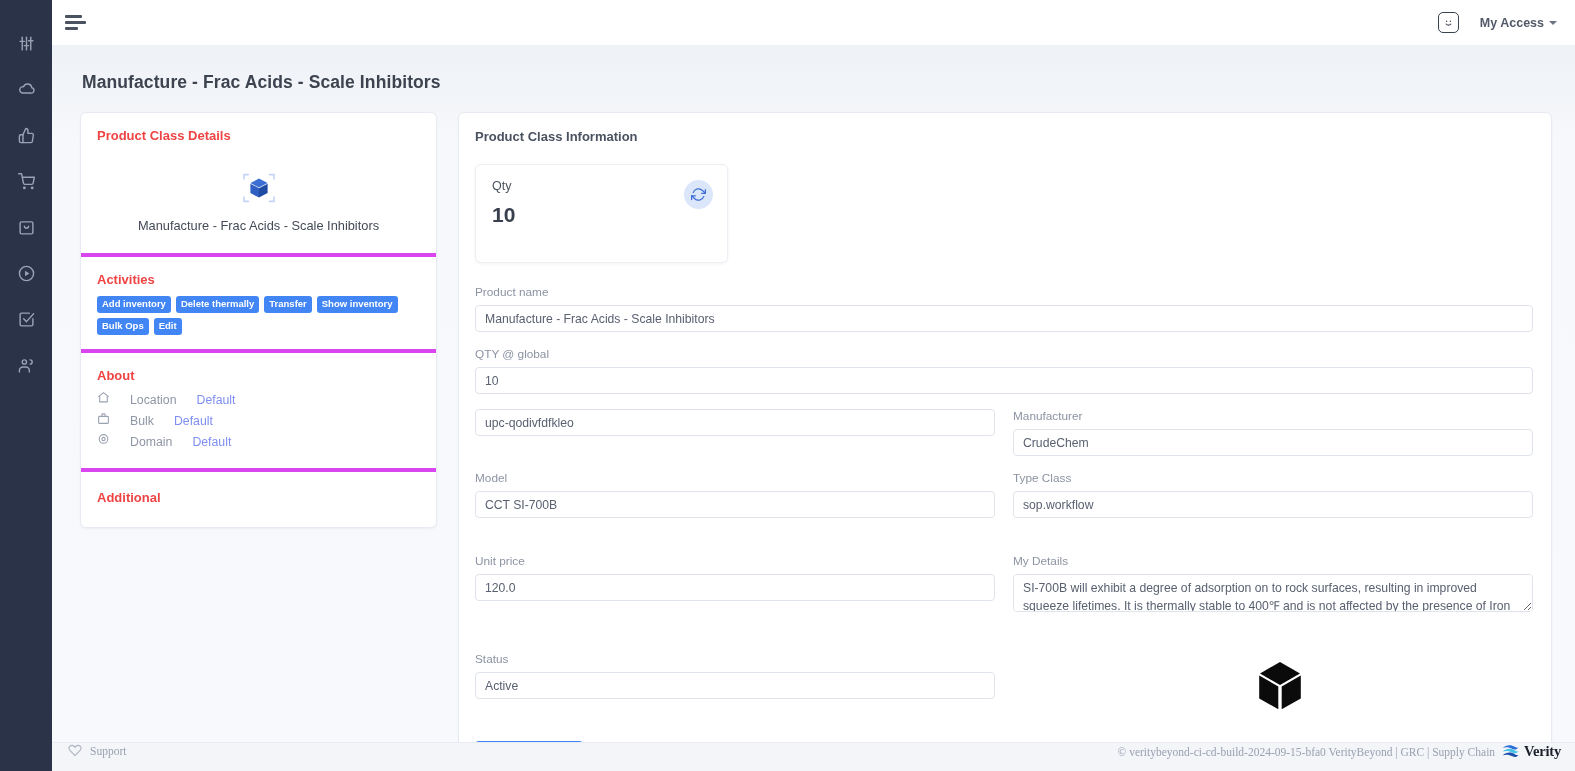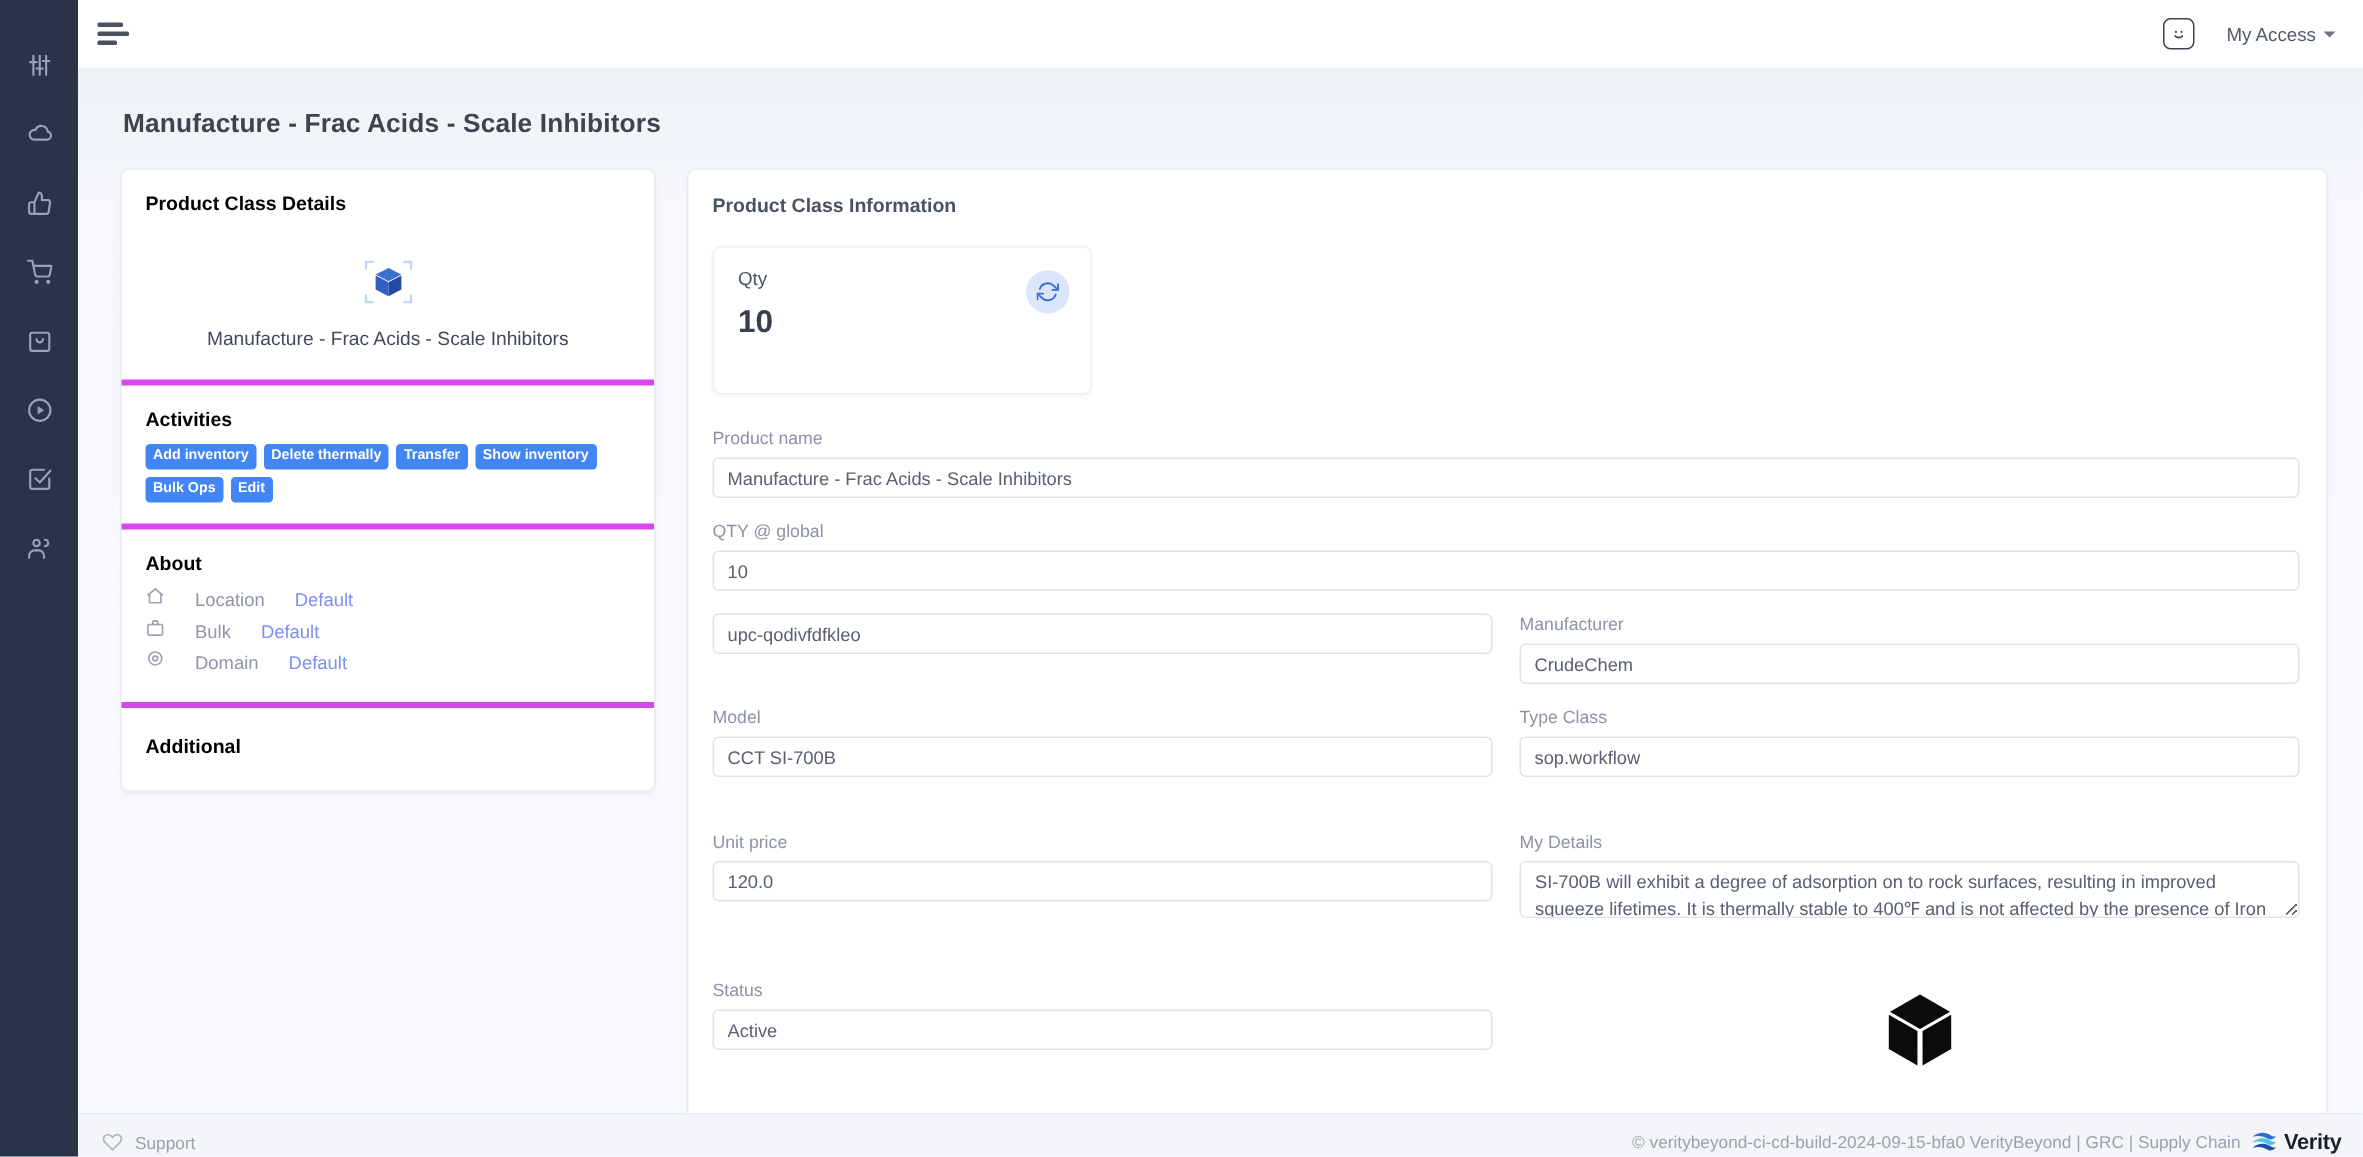--- a/index.html
+++ b/index.html
@@ -46,21 +46,21 @@
     gap: 3px;
     cursor: pointer;
   }
   #hamburger i { display:block; height: 3px; background: #4b5260; border-radius: 1px; }
   #hamburger i:nth-child(1){ width: 17px; }
   #hamburger i:nth-child(2){ width: 21px; }
   #hamburger i:nth-child(3){ width: 13px; }
 
   #topbar-right {
     margin-left: auto; margin-right: 18px;
-    display: flex; gap: 21px;
+    display: flex; gap: 21px; font-weight: bold;
   }
   #avatar {
     width: 21px; height: 21px;
     border: 1.6px solid #3b4250;
     border-radius: 5px;
     display: flex; align-items: center; justify-content: center;
     cursor: pointer;
   }
   #avatar svg { width: 15px; height: 15px; }
   #myaccess {
@@ -95,21 +95,21 @@
   #left-card {
     width: 357px;
     background: #fff;
     border: 1px solid #e8ebf1;
     border-radius: 6px;
     box-shadow: 0 1px 2px rgba(30,40,60,.05);
   }
   .lc-sec { padding: 15px 16px 14px 16px; }
   .lc-sec + .lc-sec { border-top: 4px solid #d946ef; }
   .lc-head {
-    font-size: 13px; font-weight: 600; color: #000000; margin-bottom: 4px;
+    font-size: 13px; font-weight: 600; color: #ef4444; margin-bottom: 4px;
   }
   #prod-hero { text-align: center; padding-top: 22px; padding-bottom: 6px; }
   #prod-hero .cube-wrap { height: 38px; display:flex; align-items:center; justify-content:center; }
   #prod-hero .prod-name {
     margin-top: 11px; font-size: 12.8px; color: #434a57;
   }
 
   #activities-list {
     display: flex; flex-wrap: wrap; gap: 5px; margin-top: 9px;
   }
@@ -202,22 +202,22 @@
     padding: 8px 13px;
     cursor: pointer;
   }
 
   
   #footer {
     position: absolute; left: 52px; top: 742px;
     width: 1523px; height: 29px;
     background: #f3f5f9;
     border-top: 1px solid #e8ebf1;
-    display: flex; align-items: flex-end;
-    font-size: 11.5px; color: #9aa1b0;
+    display: flex; align-items: flex-start;
+    font-size: 11.5px; color: #9aa1b0; font-family: Liberation Serif, serif;
   }
   #footer-left { display:flex; align-items:center; gap: 8px; margin-left: 16px; cursor: pointer; }
   #footer-left svg { width: 14px; height: 14px; color: #b0b6c3; }
   #footer-right { margin-left: auto; margin-right: 14px; display: flex; align-items: center; gap: 6px; }
   #brand { display: flex; align-items: center; gap: 4px; }
   #brand .brand-name { font-size: 14.5px; font-weight: 700; color: #1b1f2a; letter-spacing: -.2px; }
 </style>
 </head>
 <body>
 

